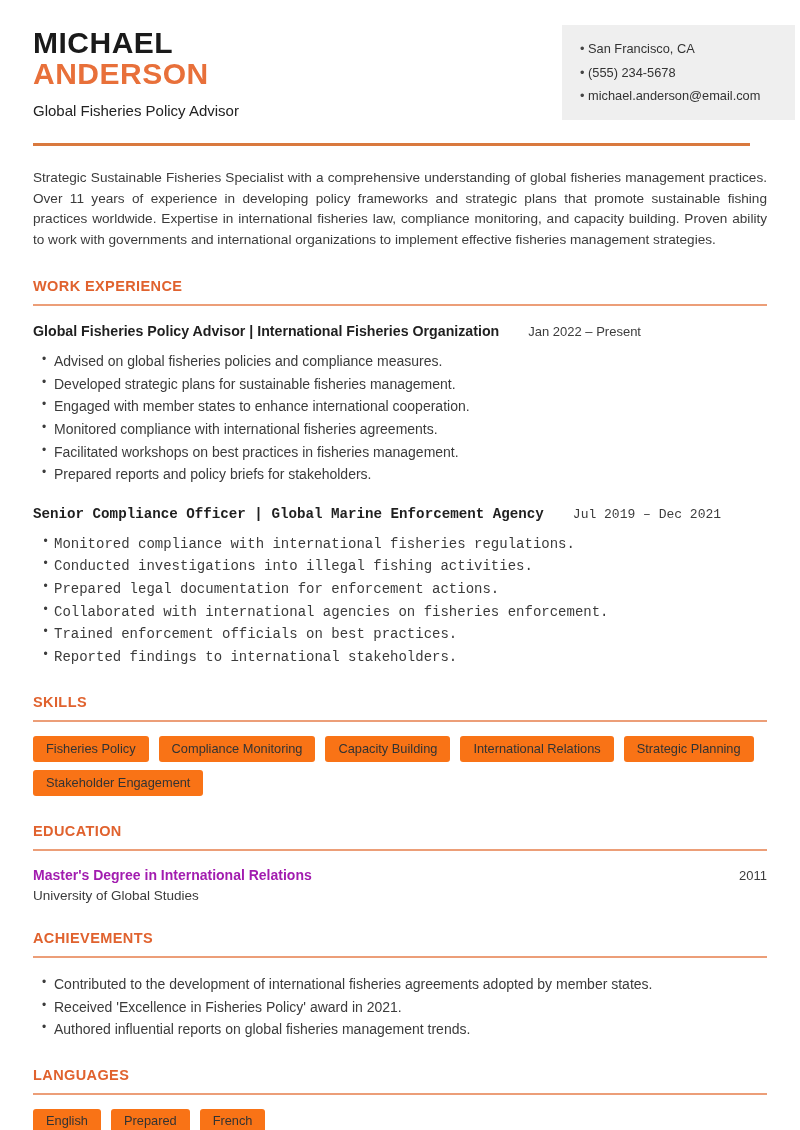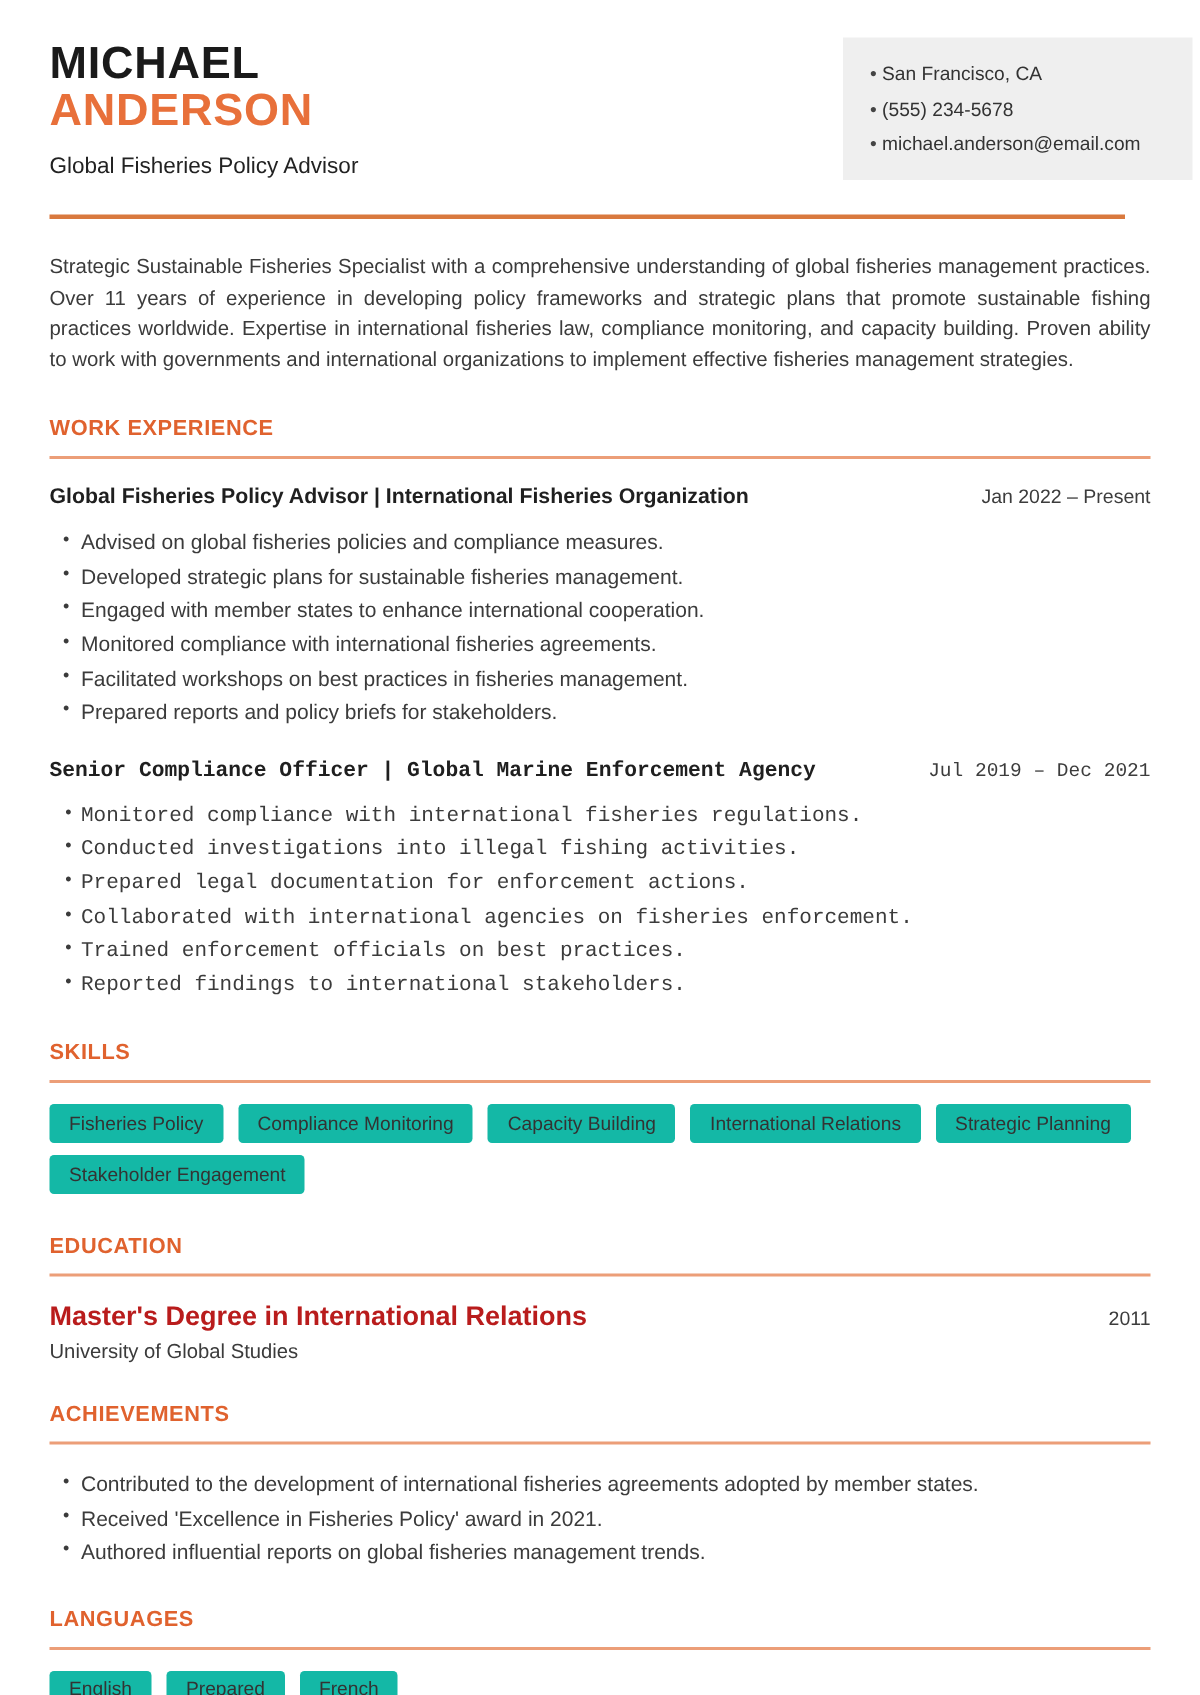--- a/index.html
+++ b/index.html
@@ -55,21 +55,21 @@
   .section-heading {
     color: #e0622e;
     font-size: 14.5px;
     font-weight: 700;
     letter-spacing: 0.4px;
   }
   .section-rule { height: 2px; background: #ec9e78; margin: 10px 0 0 0; }
 
   
   .job { margin-top: 17px; }
-  .job-head { display: flex; justify-content: space-between; align-items: baseline; }
+  .job-head { display: flex; justify-content: flex-start; align-items: baseline; gap: 29px; }
   .job-name { font-size: 14.2px; font-weight: 700; color: #1f1f1f; }
   .job-dates { font-size: 13px; color: #3c3c3c; white-space: nowrap; }
 
   ul.bullets { list-style: none; margin-top: 12px; padding-left: 9px; }
   ul.bullets li {
     font-size: 14px;
     color: #3b3b3b;
     line-height: 1.45;
     margin-bottom: 2.4px;
     padding-left: 12px;
@@ -79,33 +79,33 @@
     content: "•";
     position: absolute;
     left: 0; top: 0;
     color: #3b3b3b;
     font-size: 12px;
   }
 
   
   .tags { display: flex; flex-wrap: wrap; gap: 8px 10px; margin-top: 14px; }
   .tags .tag {
-    background: #14b8a6;
+    background: #f97316;
     color: #333333;
     font-size: 12.8px;
     padding: 6.5px 13px;
     border-radius: 3px;
     line-height: 1;
     white-space: nowrap;
   }
 
   
   .edu { margin-top: 16px; }
   .edu-head { display: flex; justify-content: space-between; align-items: baseline; }
-  .edu-degree { font-size: 18px; font-weight: 700; color: #b91c1c; }
+  .edu-degree { font-size: 14px; font-weight: 700; color: #a21caf; }
   .edu-year { font-size: 13px; color: #3c3c3c; }
   .edu-school { margin-top: 5px; font-size: 13.5px; color: #3b3b3b; }
 </style>
 </head>
 <body>
 
 <div class="page">
 
   <div class="header">
     <h1 class="name">

